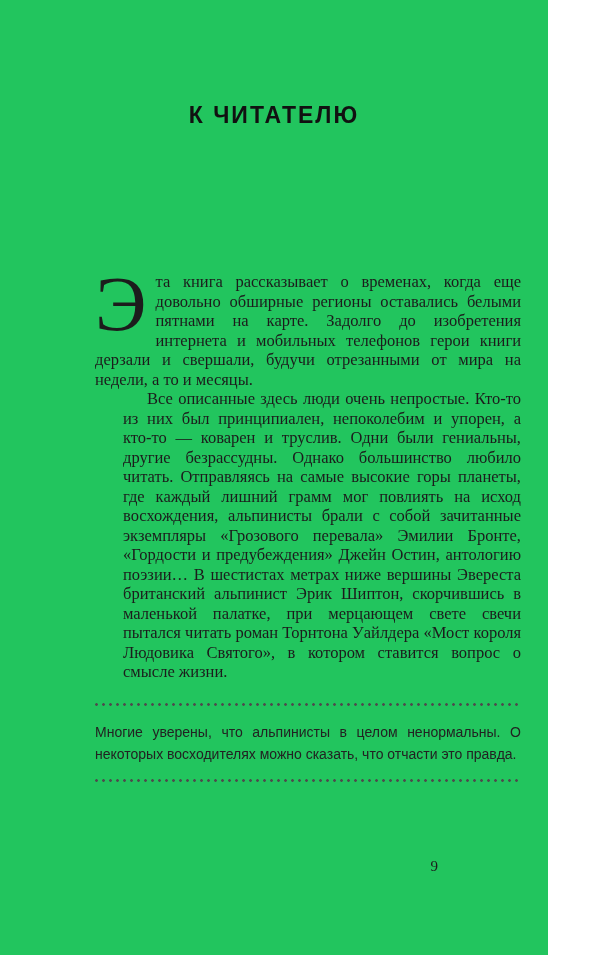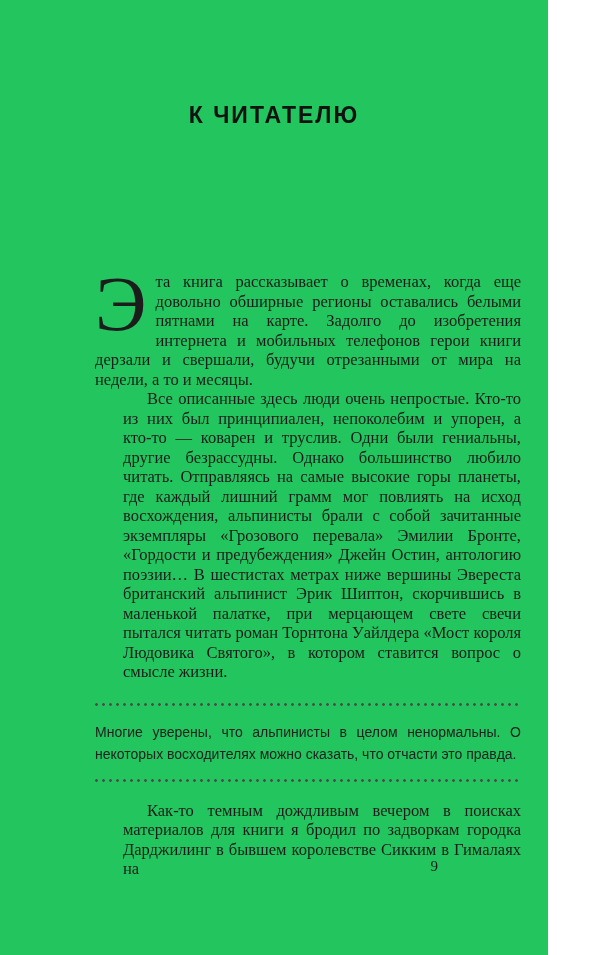--- a/index.html
+++ b/index.html
@@ -99,19 +99,18 @@
     </p>
 
     <p class="para indent">Все описанные здесь люди очень непростые. Кто-то из них был принципиален, непоколебим и упорен, а кто-то — коварен и труслив. Одни были гениальны, другие безрассудны. Однако большинство любило читать. Отправляясь на самые высокие горы планеты, где каждый лишний грамм мог повлиять на исход восхождения, альпинисты брали с собой зачитанные экземпляры «Грозового перевала» Эмилии Бронте, «Гордости и предубеждения» Джейн Остин, антологию поэзии… В шестистах метрах ниже вершины Эвереста британский альпинист Эрик Шиптон, скорчившись в маленькой палатке, при мерцающем свете свечи пытался читать роман Торнтона Уайлдера «Мост короля Людовика Святого», в котором ставится вопрос о смысле жизни.</p>
 
     <div class="dotted-rule top"></div>
 
     <p class="epigraph">Многие уверены, что альпинисты в целом ненормальны. О некоторых восходителях можно сказать, что отчасти это правда.</p>
 
     <div class="dotted-rule bottom"></div>
 
-    <p class="para indent">Как-то темным дождливым вечером в поисках материалов для книги я бродил по задворкам городка Дарджилинг в бывшем королевстве Сикким в Гималаях на</p>
 
   </div>
 
   <div class="page-number">9</div>
 
 </div>
 
 </body></html>

